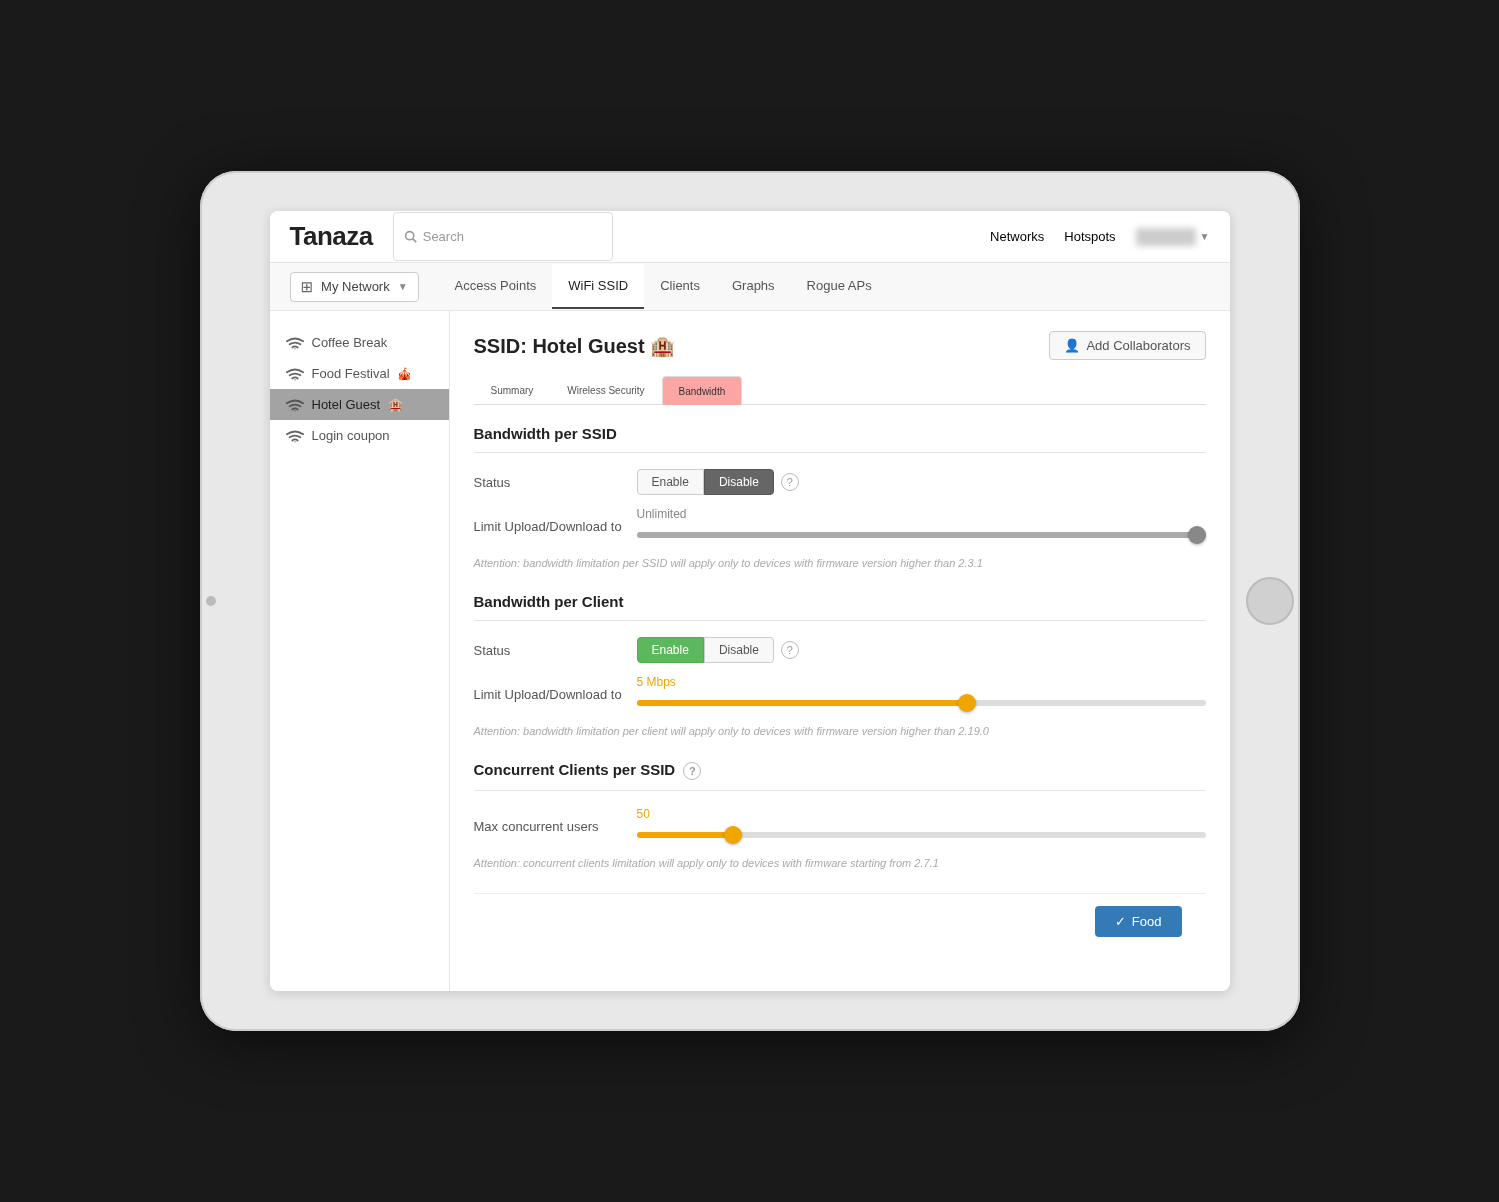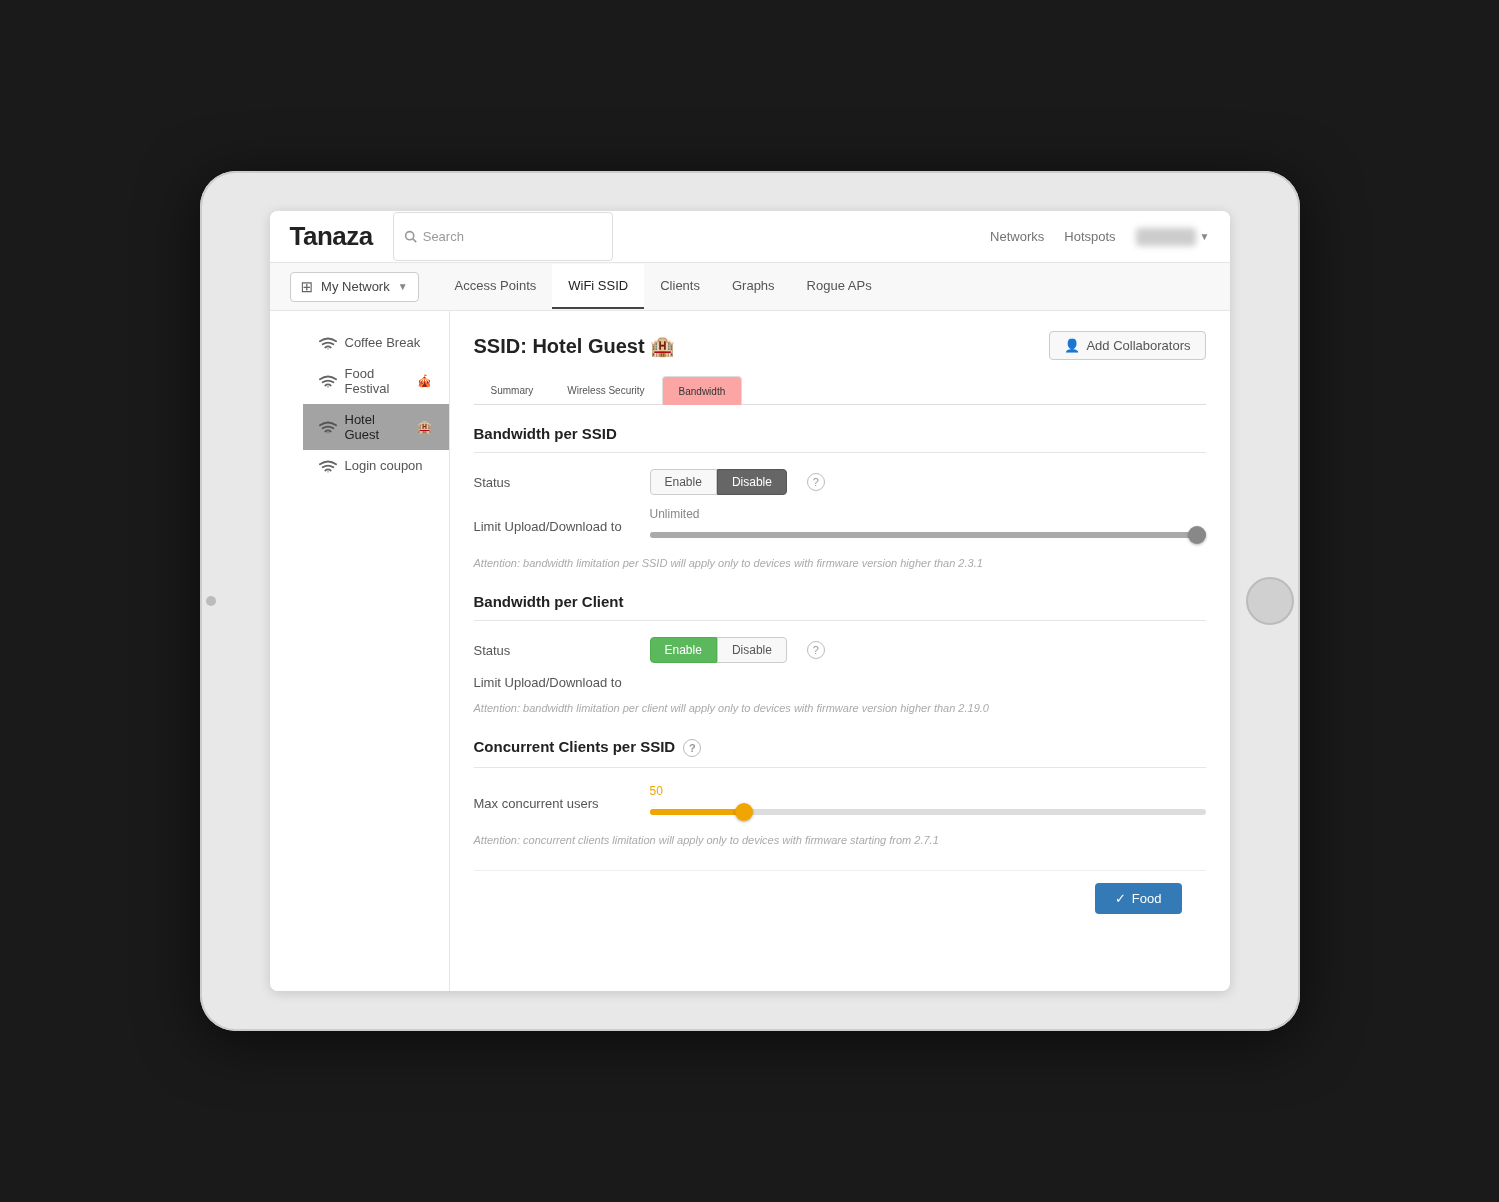--- a/index.html
+++ b/index.html
@@ -90,21 +90,21 @@
       stroke-width: 2;
     }
     .nav-links {
       margin-left: auto;
       display: flex;
       align-items: center;
       gap: 20px;
     }
     .nav-link {
       font-size: 13px;
-      color: #737373;
+      color: #000000;
       cursor: pointer;
       text-decoration: none;
     }
     .user-menu {
       display: flex;
       align-items: center;
       gap: 4px;
       font-size: 13px;
       color: #555;
       cursor: pointer;
@@ -182,21 +182,20 @@
       background: #fff;
     }
     .ssid-item {
       display: flex;
       align-items: center;
       padding: 8px 16px;
       cursor: pointer;
       font-size: 13px;
       color: #555;
       gap: 8px;
-      margin-left: 33px;
     }
     .ssid-item.active {
       background: #a3a3a3;
       font-weight: 500;
       color: #222;
     }
     .wifi-icon {
       width: 18px;
       height: 14px;
       flex-shrink: 0;
@@ -267,21 +266,21 @@
       font-weight: 600;
       color: #222;
       padding-bottom: 10px;
       border-bottom: 1px solid #e5e5e5;
       margin-bottom: 16px;
     }
     .form-row {
       display: flex;
       align-items: center;
       margin-bottom: 12px;
-      gap: 16px;
+      gap: 3px;
     }
     .form-label {
       width: 160px;
       font-size: 13px;
       color: #555;
       flex-shrink: 0;
     }
     .toggle-group {
       display: flex;
       gap: 0;
@@ -567,20 +566,29 @@
           <div class="form-row">
             <span class="form-label">Status</span>
             <div class="toggle-group">
               <button class="toggle-btn active-enable">Enable</button>
               <button class="toggle-btn">Disable</button>
             </div>
             <span class="help-circle">?</span>
           </div>
           <div class="form-row">
             <span class="form-label">Limit Upload/Download to</span>
+            <div class="slider-container">
+              <div class="slider-label orange">5 Mbps</div>
+              <div class="slider-wrap">
+                <div class="slider-track">
+                  <div class="slider-fill-orange"></div>
+                  <div class="slider-thumb-orange"></div>
+                </div>
+              </div>
+            </div>
           </div>
           <p class="attention-text">Attention: bandwidth limitation per client will apply only to devices with firmware version higher than 2.19.0</p>
         </div>
 
         <div class="section">
           <div class="section-title">
             <span>Concurrent Clients per SSID</span>
             <span class="help-circle">?</span>
           </div>
           <div class="form-row">

